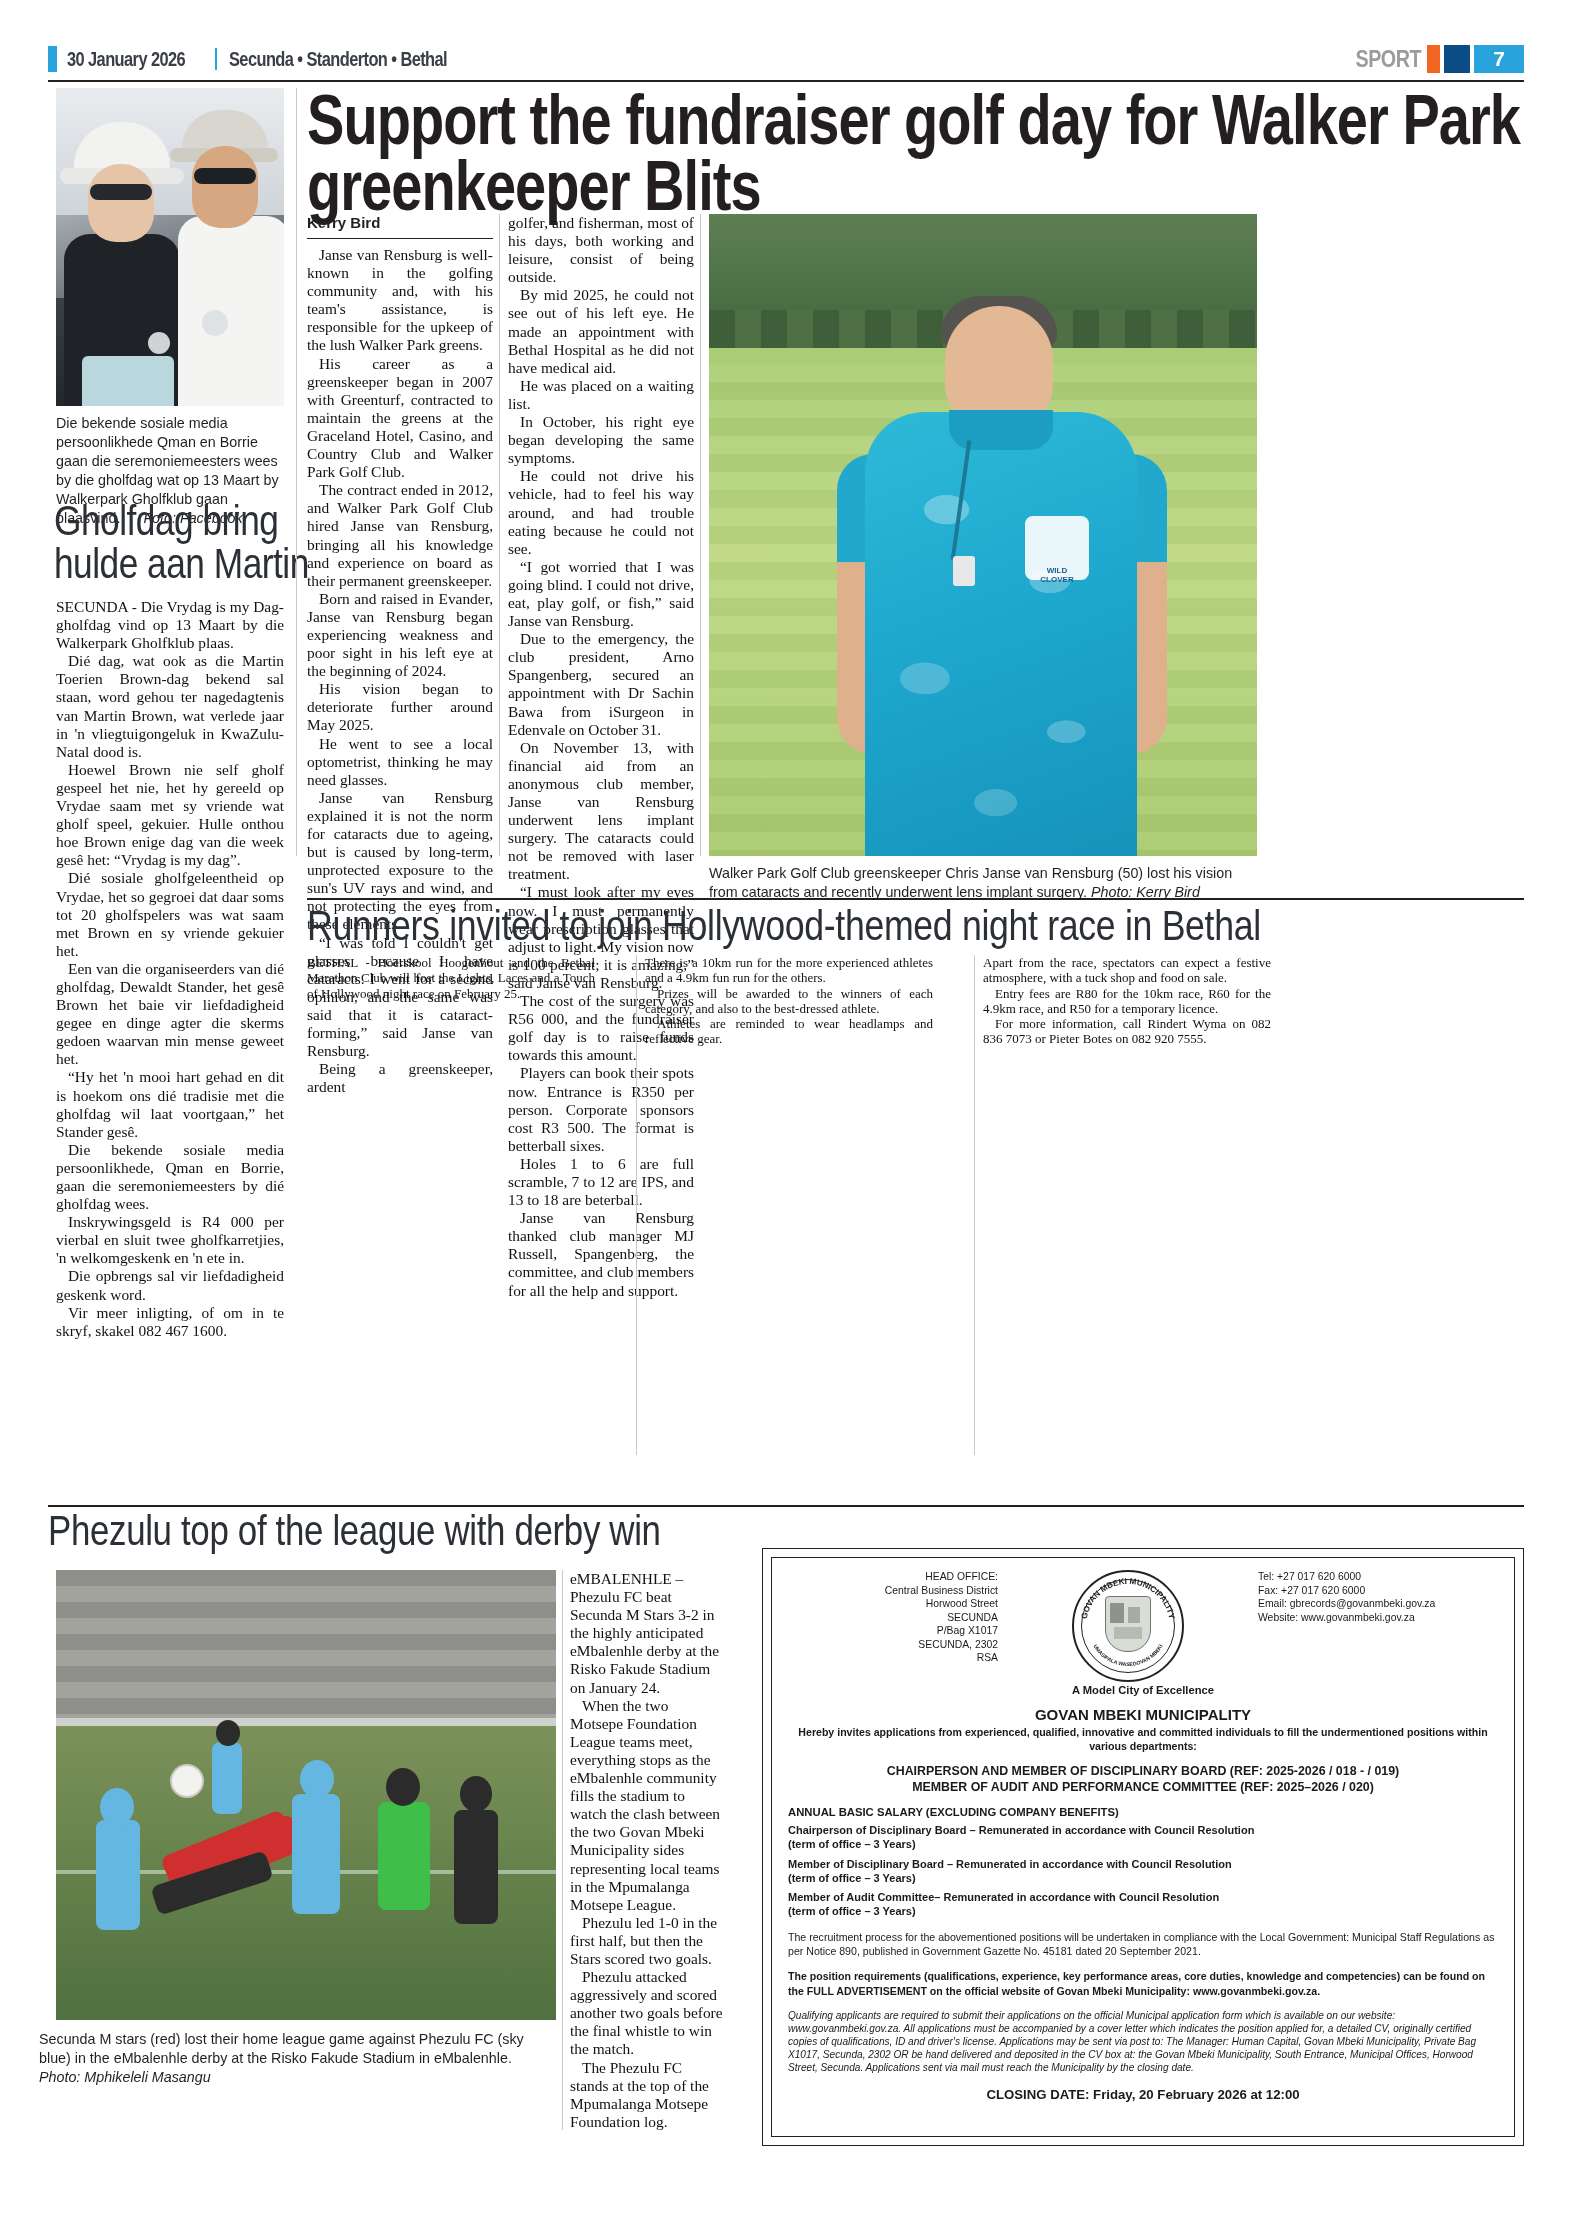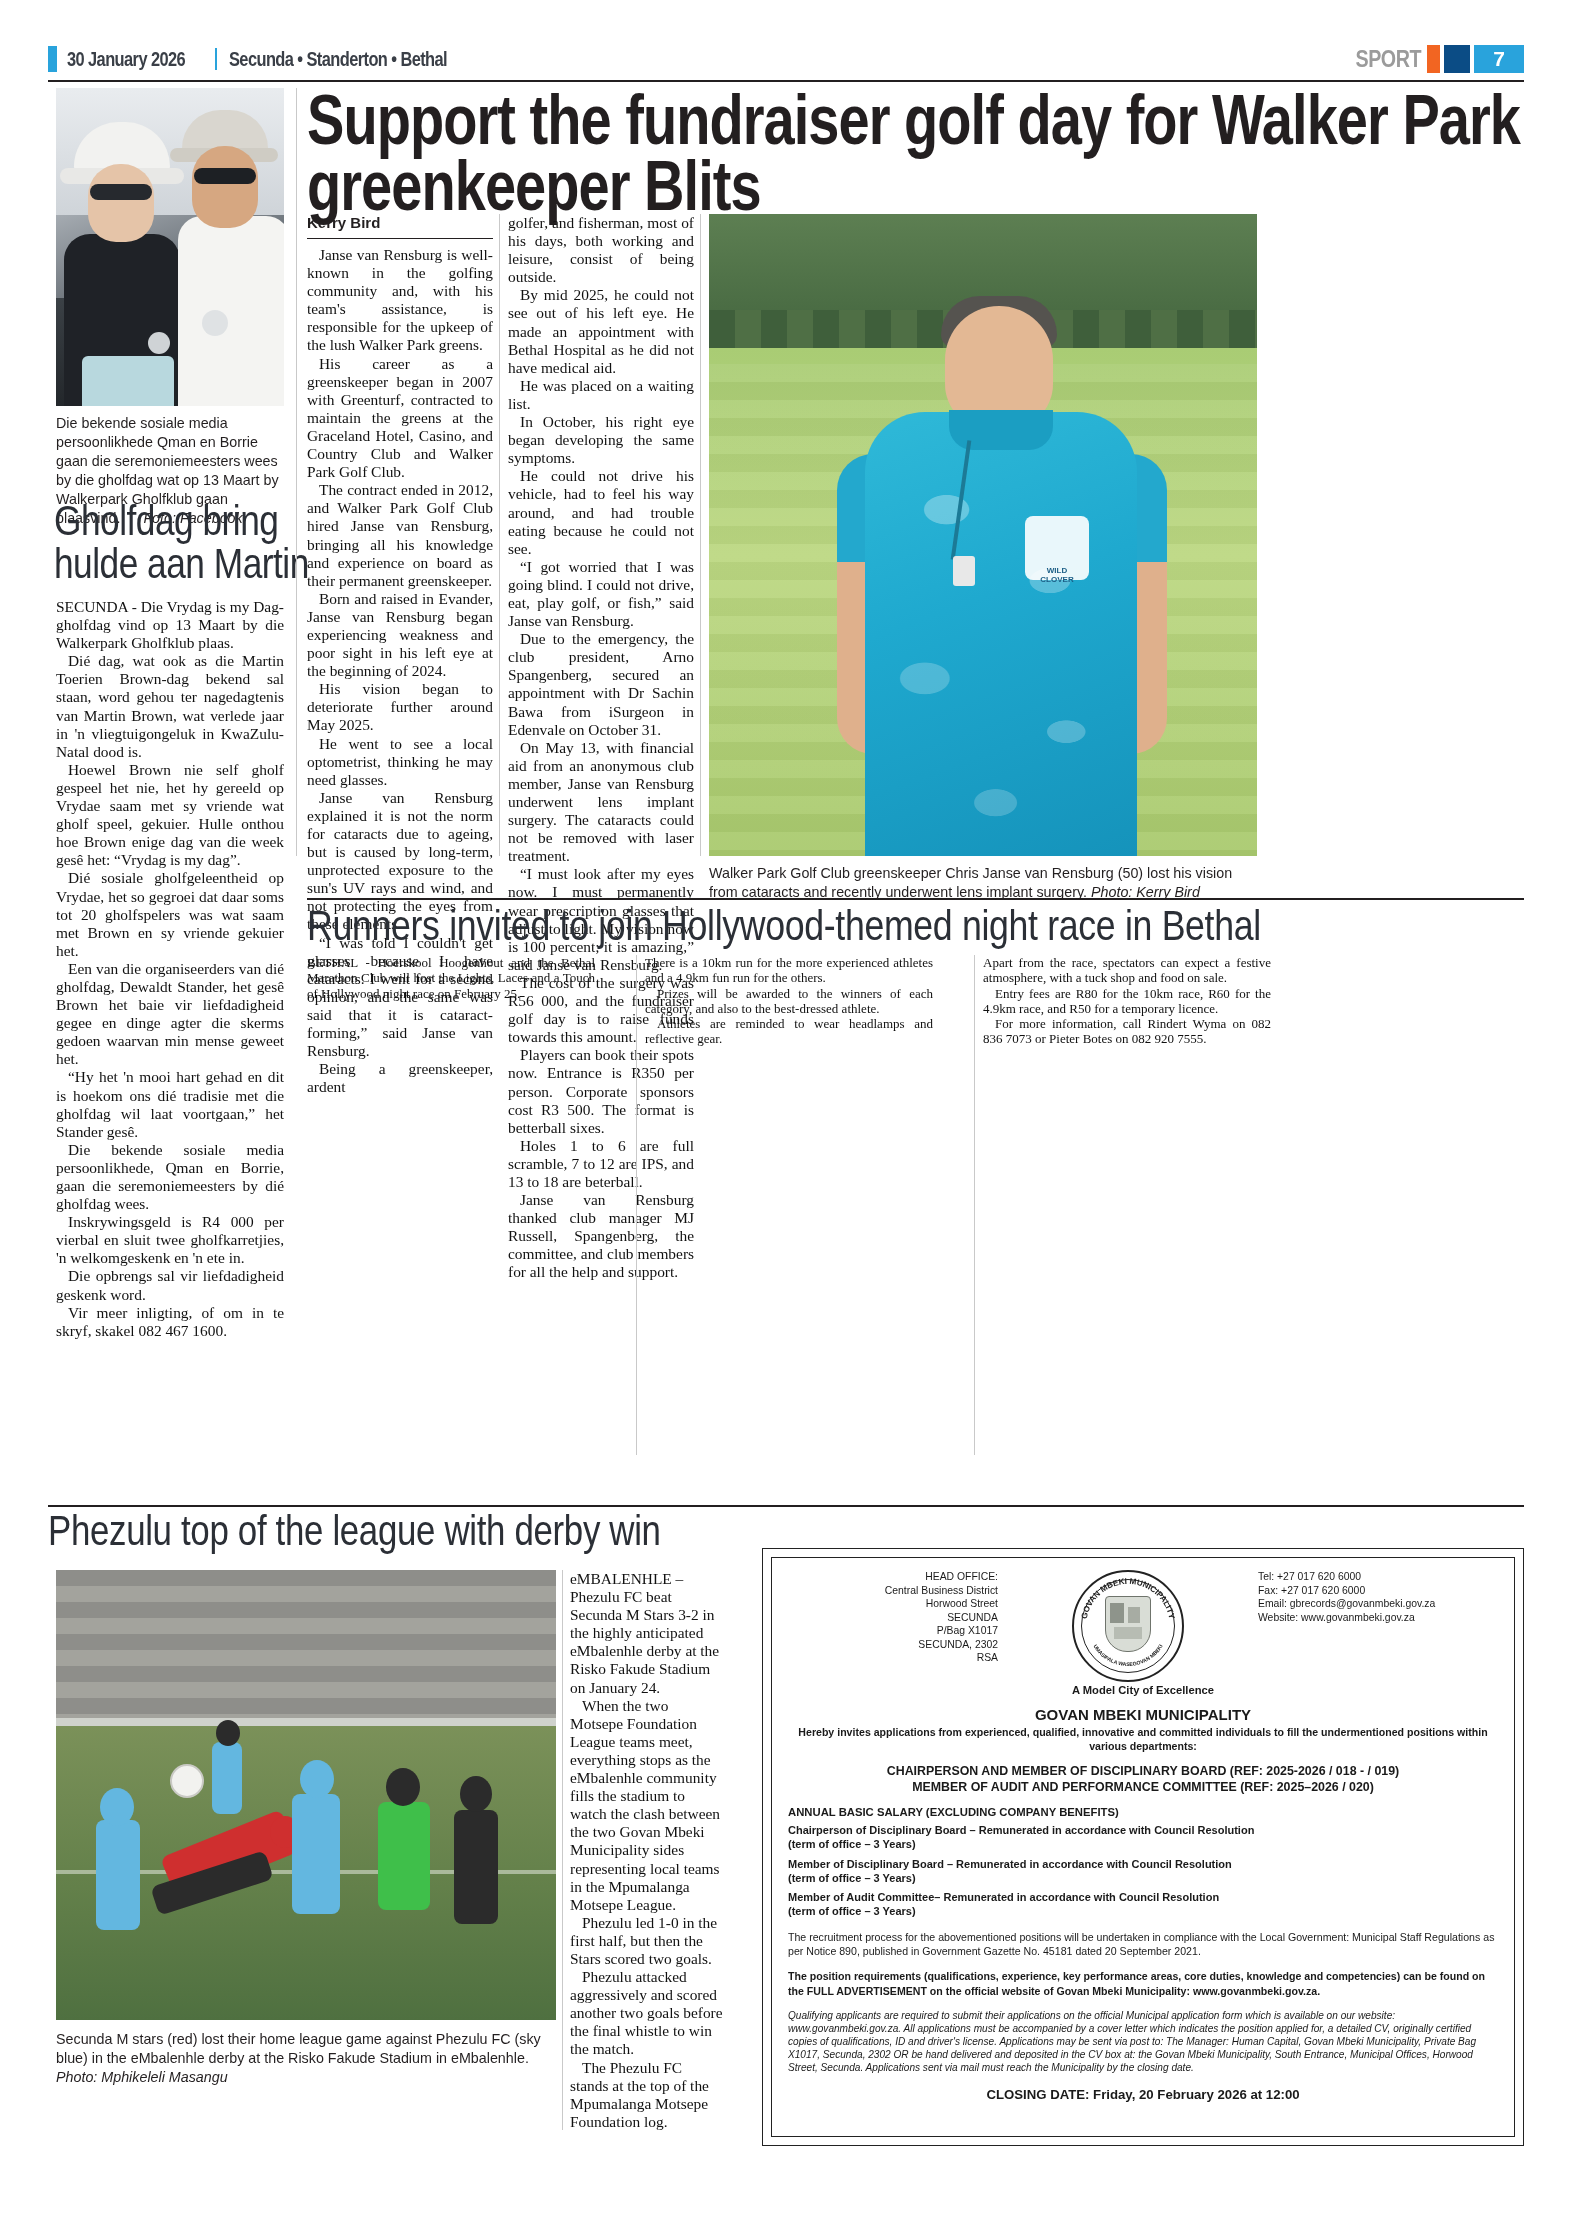--- a/index.html
+++ b/index.html
@@ -232,21 +232,21 @@
   .photo3 .line { position:absolute; left:0; top:300px; width:100%; height:4px; background: rgba(255,255,255,0.45); }
   .photo3 .ball { position:absolute; left:114px; top:194px; width:34px; height:34px;
     background:#f2f2ef; border-radius:50%; border:2px solid #c9c9c4; }
   .photo3 .pl { position:absolute; border-radius:8px; }
   .photo3 .pl.blue { background:#63b7e0; }
   .photo3 .pl.red { background:#cf2f2f; }
   .photo3 .pl.green { background:#3fbf4a; }
   .photo3 .pl.dark { background:#2b2b2b; }
 
   .cap3 {
-    position: absolute; left: 56px; top: 2030px; width: 500px;
+    position: absolute; left: 39px; top: 2030px; width: 500px;
     font-family: "Liberation Sans", sans-serif;
     font-size: 14.3px; line-height: 1.33; color: #231f20;
   }
   .cap3 em { font-style: italic; }
 
   .phez-body {
     position: absolute; left: 570px; top: 1570px; width: 154px;
     font-size: 15.4px; line-height: 1.175; text-align: left; color: #111;
   }
   .phez-body p { margin: 0; text-indent: 12px; }
@@ -375,21 +375,21 @@
       <p>Being a greenskeeper, ardent</p>
     </div>
   <div class="col-golf-2" id="golf-col2">
       <p class="first">golfer, and fisherman, most of his days, both working and leisure, consist of being outside.</p>
       <p>By mid 2025, he could not see out of his left eye. He made an appointment with Bethal Hospital as he did not have medical aid.</p>
       <p>He was placed on a waiting list.</p>
       <p>In October, his right eye began developing the same symptoms.</p>
       <p>He could not drive his vehicle, had to feel his way around, and had trouble eating because he could not see.</p>
       <p>“I got worried that I was going blind. I could not drive, eat, play golf, or fish,” said Janse van Rensburg.</p>
       <p>Due to the emergency, the club president, Arno Spangenberg, secured an appointment with Dr Sachin Bawa from iSurgeon in Edenvale on October 31.</p>
-      <p>On May 13, with financial aid from an anonymous club member, Janse van Rensburg underwent lens implant surgery. The cataracts could not be removed with laser treatment.</p>
+      <p>On November 13, with financial aid from an anonymous club member, Janse van Rensburg underwent lens implant surgery. The cataracts could not be removed with laser treatment.</p>
       <p>“I must look after my eyes now. I must permanently wear prescription glasses that adjust to light. My vision now is 100 percent; it is amazing,” said Janse van Rensburg.</p>
       <p>The cost of the surgery was R56 000, and the fundraiser golf day is to raise funds towards this amount.</p>
       <p>Players can book their spots now. Entrance is R350 per person. Corporate sponsors cost R3 500. The format is betterball sixes.</p>
       <p>Holes 1 to 6 are full scramble, 7 to 12 are IPS, and 13 to 18 are beterball.</p>
       <p>Janse van Rensburg thanked club manager MJ Russell, Spangenberg, the committee, and club members for all the help and support.</p>
     </div>
 
   <div class="photo2">
     <div class="trees"></div>
     <div class="treeline"></div>

